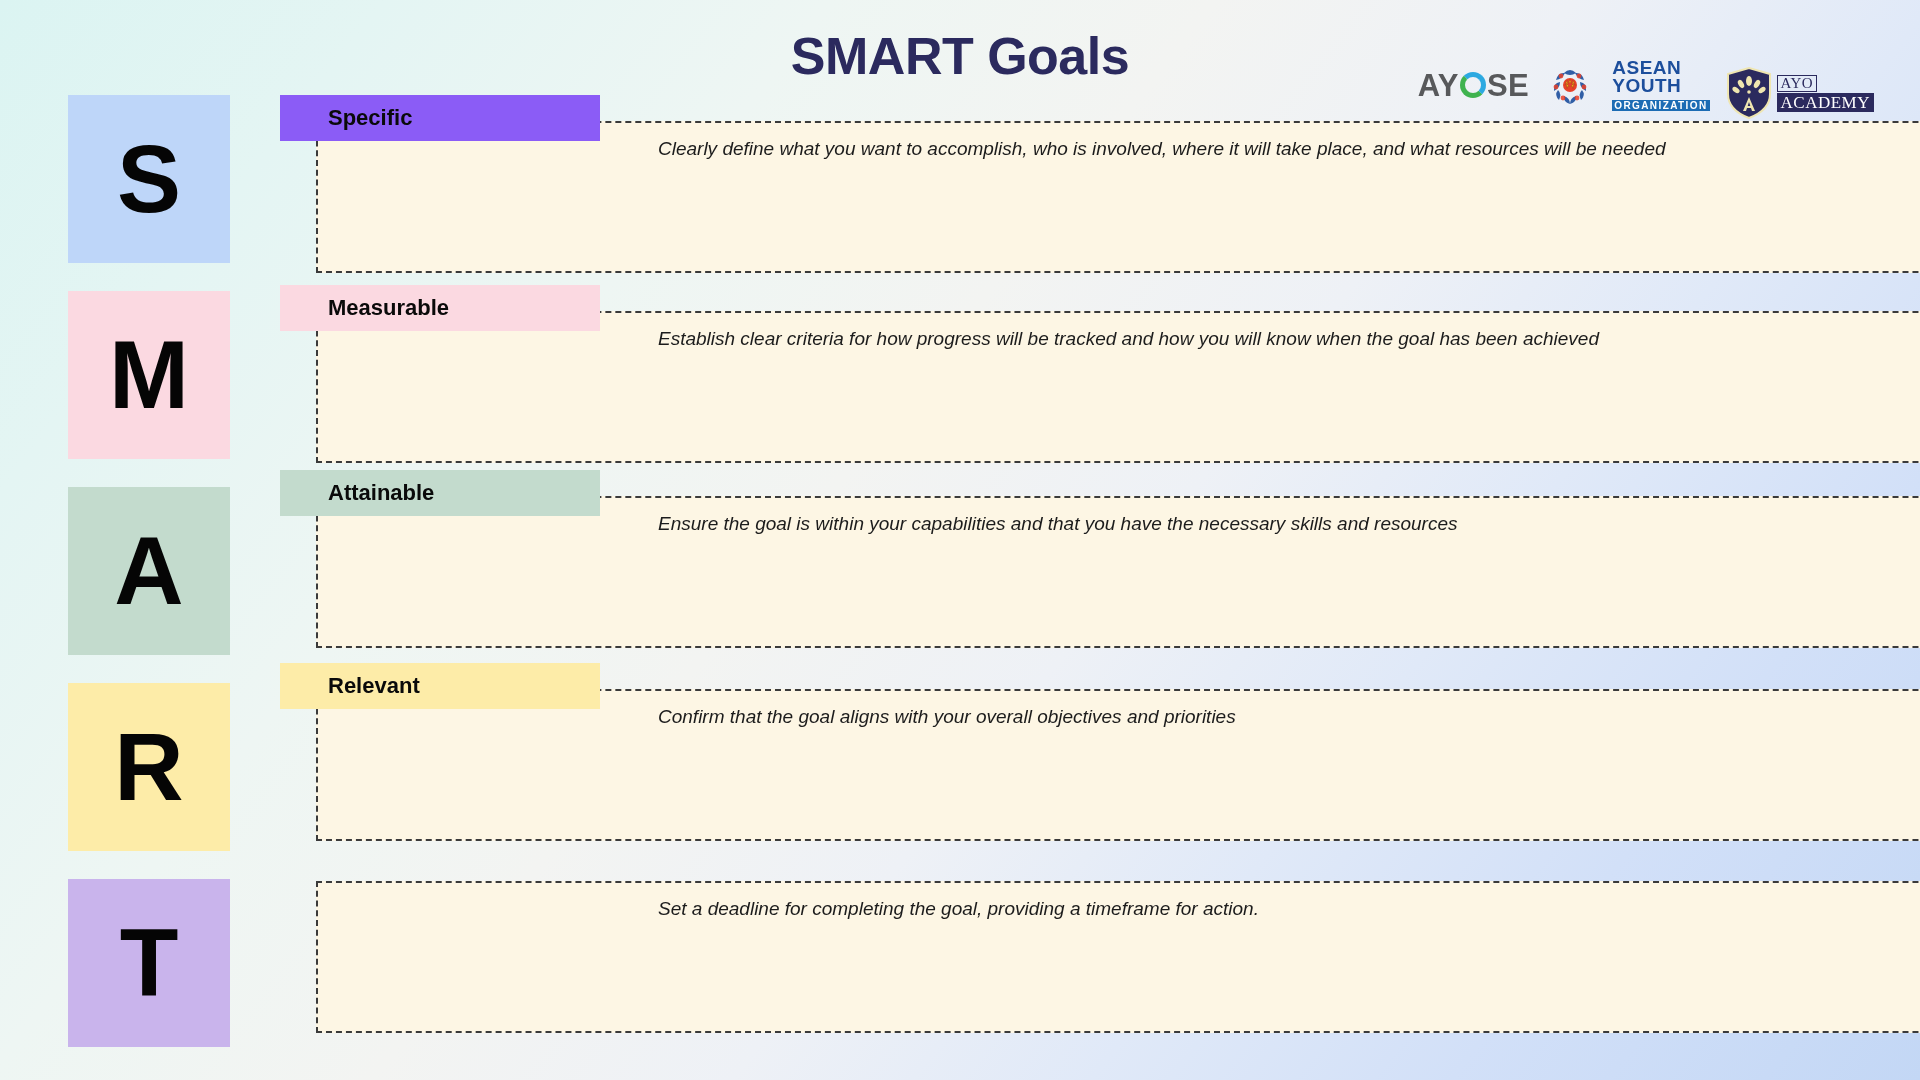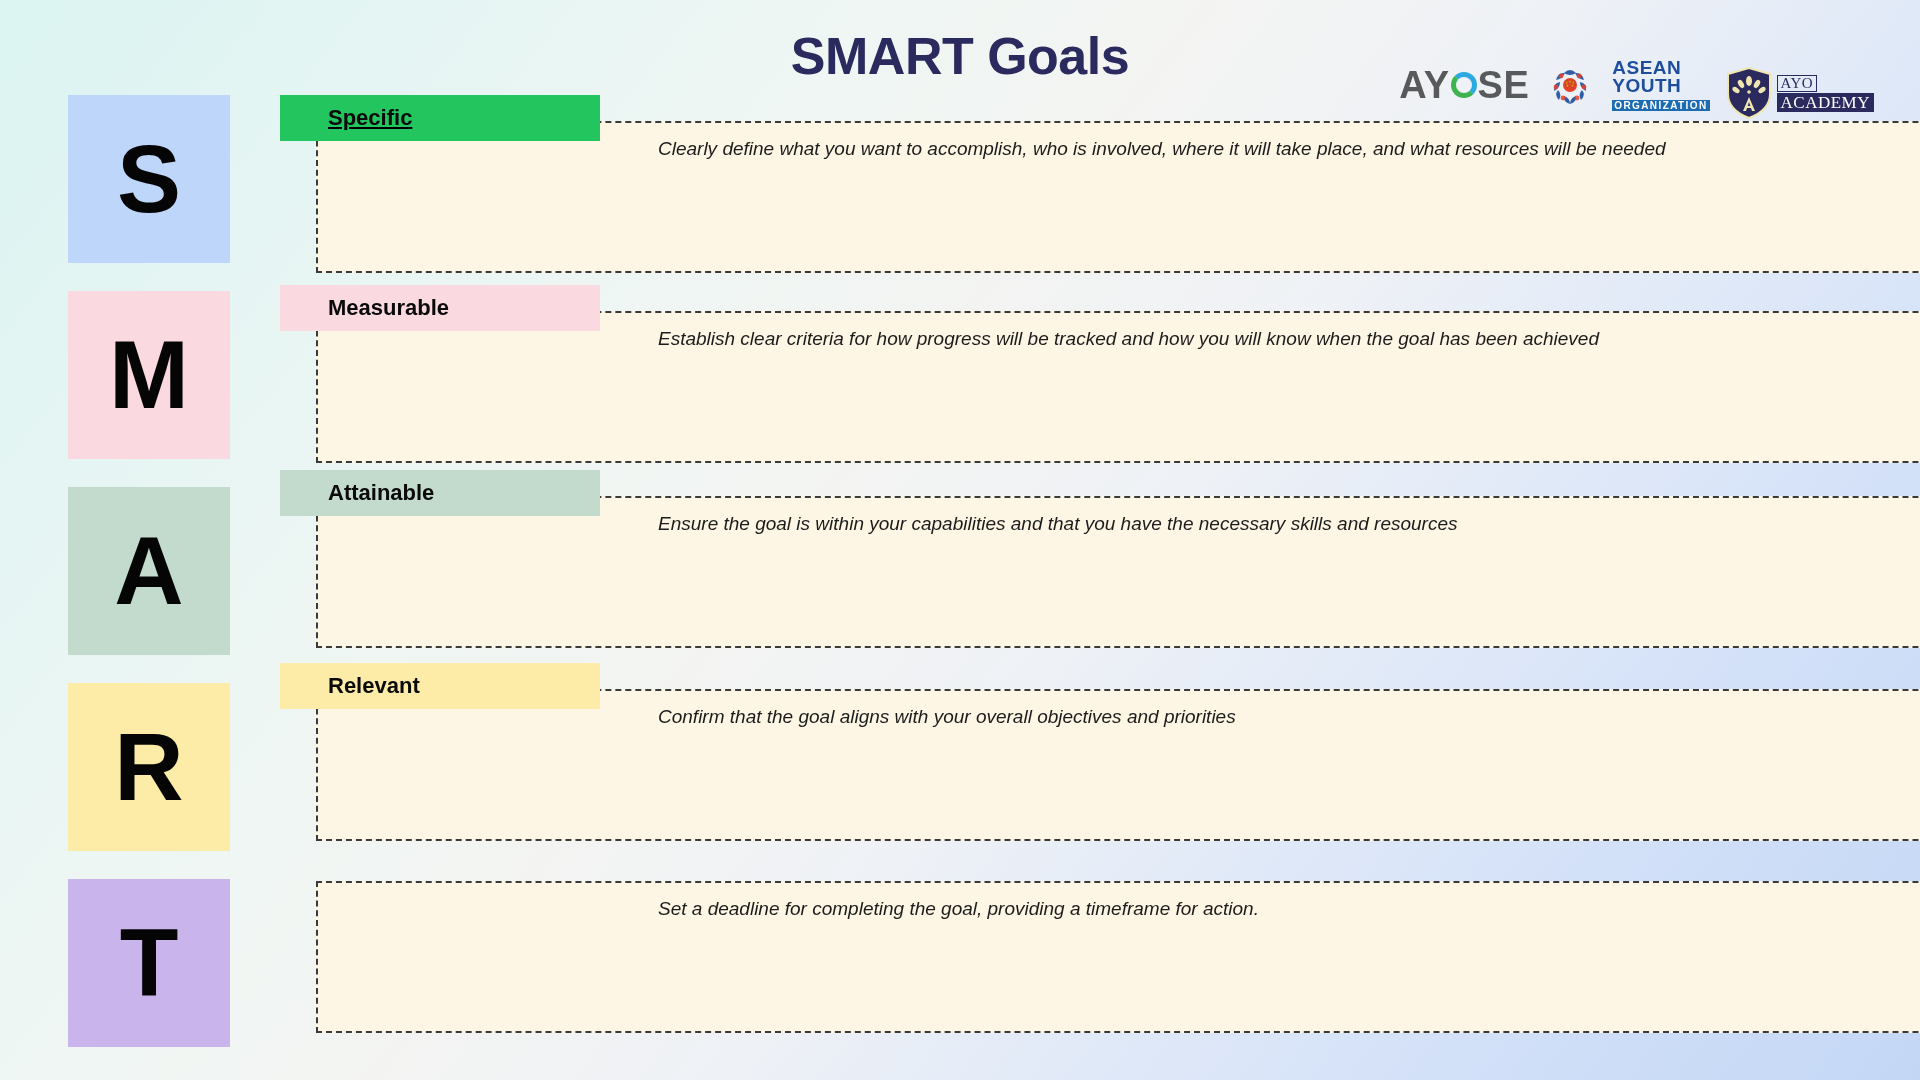--- a/index.html
+++ b/index.html
@@ -44,21 +44,21 @@
     display: flex;
     align-items: center;
     gap: 16px;
     height: 54px;
   }
 
   
   .logo-ayose {
     display: flex;
     align-items: center;
-    font-size: 38px;
+    font-size: 31px;
     font-weight: bold;
     color: #58595b;
     letter-spacing: 0.5px;
     line-height: 1;
   }
   .ayose-ring {
     width: 26px;
     height: 26px;
     border-radius: 50%;
     border: 5px solid #3fb34f;
@@ -306,21 +306,21 @@
     <span>T</span>
   </div>
 </div>
 
 <div class="rows">
 
   <div class="row" style="top:95px">
     <div class="row-box">
       <div class="row-desc">Clearly define what you want to accomplish, who is involved, where it will take place, and what resources will be needed</div>
     </div>
-    <div class="row-tab" style="background: #22c55e; text-decoration: underline;">
+    <div class="row-tab" style="background: #8b5cf6;">
       <span class="row-tab-label">Specific</span>
     </div>
   </div>
 
   <div class="row" style="top:285px">
     <div class="row-box">
       <div class="row-desc">Establish clear criteria for how progress will be tracked and how you will know when the goal has been achieved</div>
     </div>
     <div class="row-tab" style="background: rgb(251, 217, 225);">
       <span class="row-tab-label">Measurable</span>

